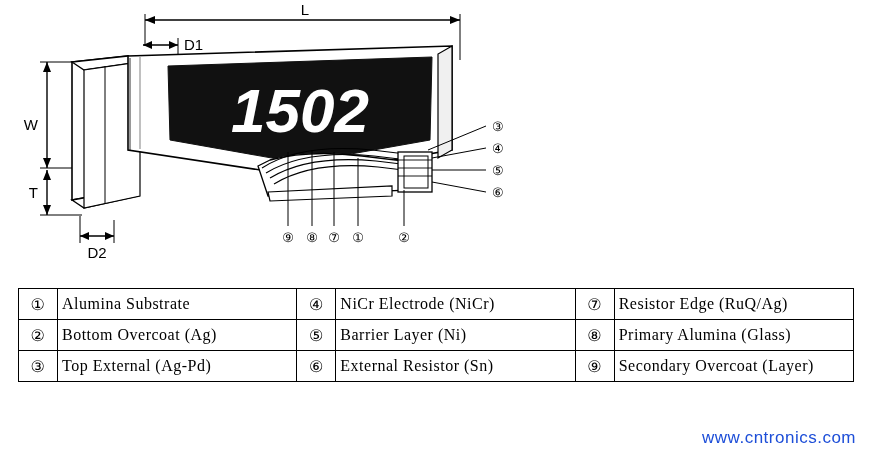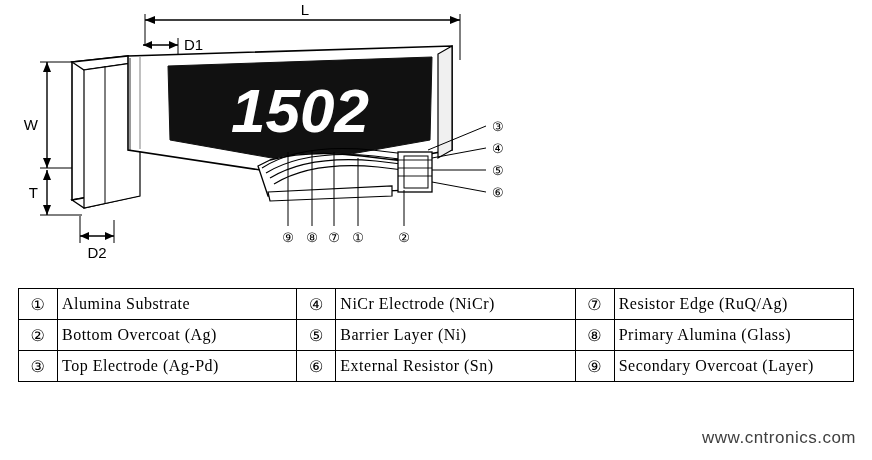--- a/index.html
+++ b/index.html
@@ -50,21 +50,21 @@
   td.label-cell {
     padding-left: 10px;
     font-family: Liberation Serif, serif;
   }
 
   .watermark {
     position: absolute;
     right: 16px;
     bottom: 12px;
     font-size: 17px;
-    color: #404040;
+    color: #1d4ed8;
     font-family: "Liberation Sans", sans-serif;
     letter-spacing: 0.5px;
   }
 
   .svgtext {
     font-family: "Liberation Sans", sans-serif;
     font-size: 15px;
   }
   .svgnum {
     font-family: "Liberation Sans", sans-serif;
@@ -198,21 +198,21 @@
     <tr>
       <td class="num-cell">②</td>
       <td class="label-cell">Bottom Overcoat (Ag)</td>
       <td class="num-cell">⑤</td>
       <td class="label-cell">Barrier Layer (Ni)</td>
       <td class="num-cell">⑧</td>
       <td class="label-cell">Primary Alumina (Glass)</td>
     </tr>
     <tr>
       <td class="num-cell">③</td>
-      <td class="label-cell">Top Electrode (Ag-Pd)</td>
+      <td class="label-cell">Top External (Ag-Pd)</td>
       <td class="num-cell">⑥</td>
       <td class="label-cell">External Resistor (Sn)</td>
       <td class="num-cell">⑨</td>
       <td class="label-cell">Secondary Overcoat (Layer)</td>
     </tr>
   </tbody>
 </table>
 
 <div class="watermark">www.cntronics.com</div>
 

